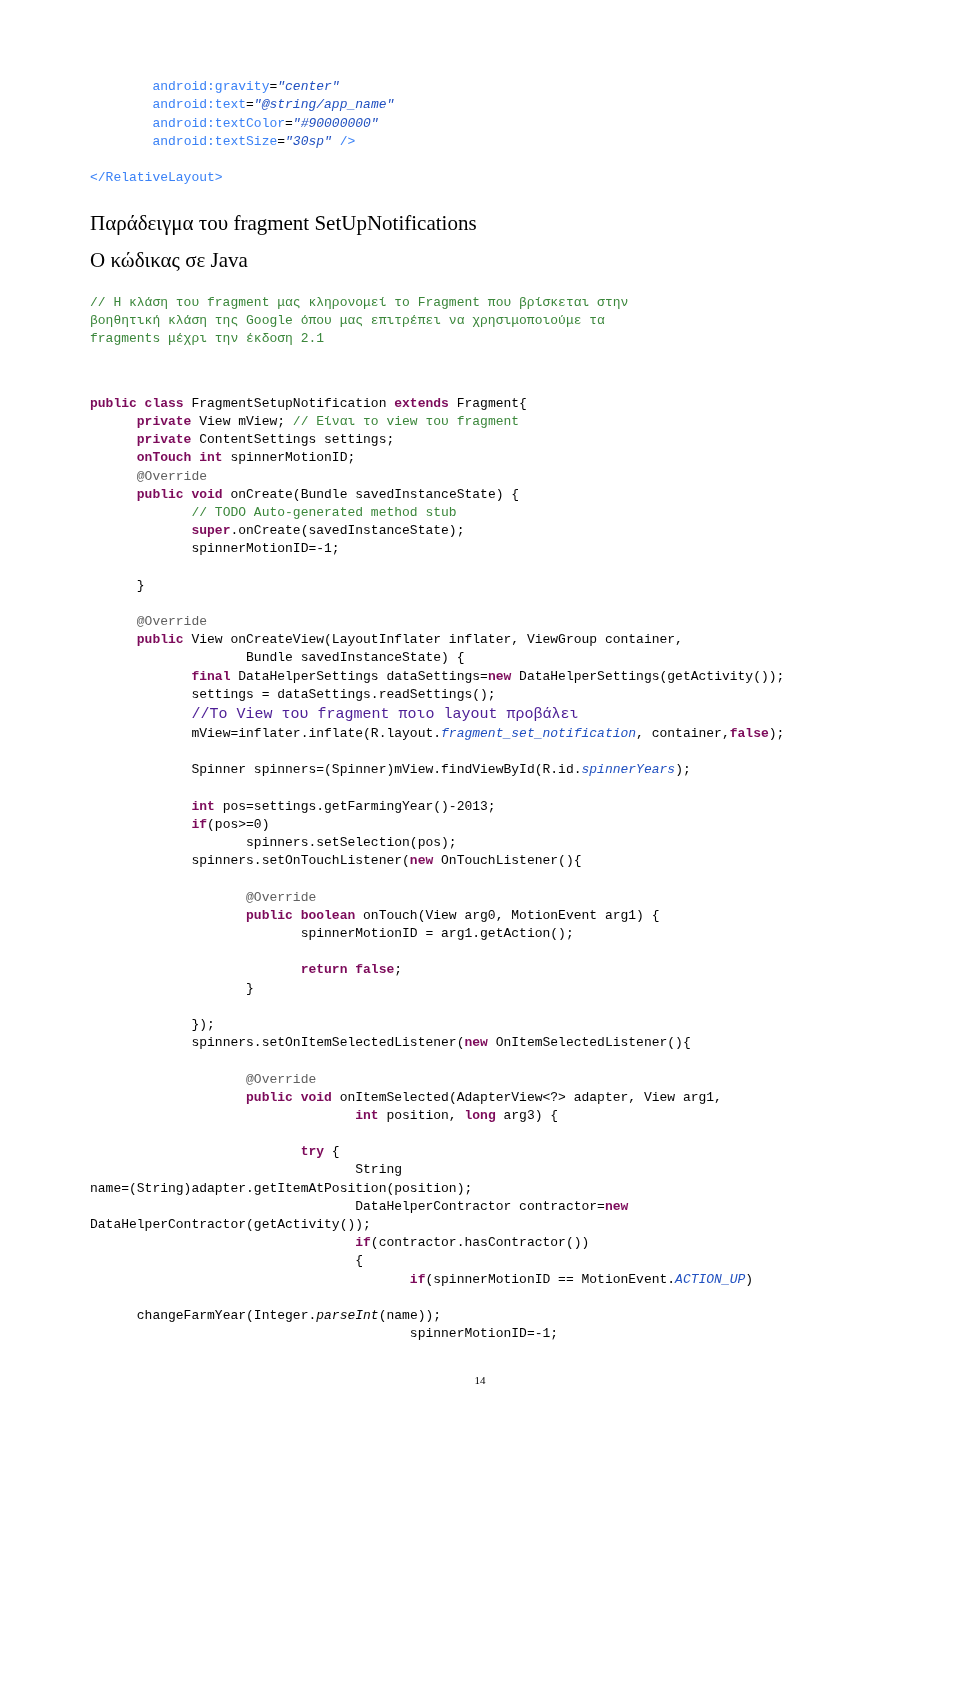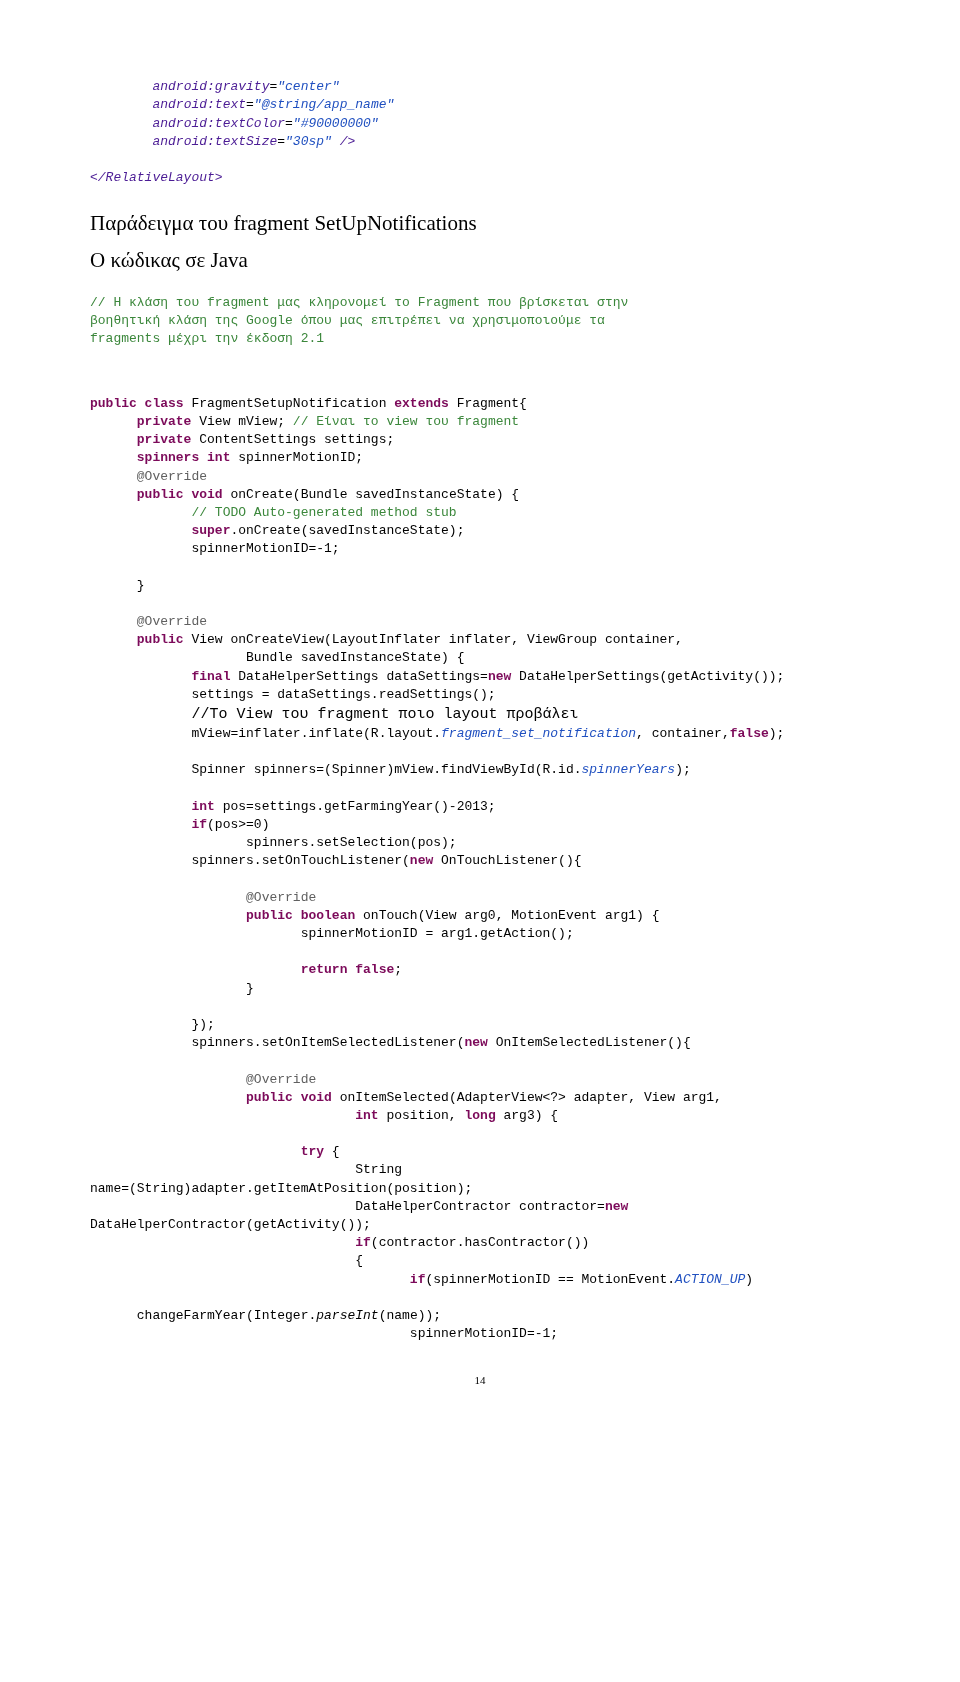--- a/index.html
+++ b/index.html
@@ -11,27 +11,27 @@
     box-sizing: border-box;
     color: #000;
     line-height: 1.35;
   }
   .mono {
     font-family: Consolas, "Courier New", monospace;
     font-size: 13px;
     line-height: 1.4;
     white-space: pre;
   }
-  .c-teal { color: #4c1d95; font-style: italic; }
+  .c-teal { color: #3b82f6; }
   .c-str  { color: #2050c0; font-style: italic; }
   .c-kw   { color: #7c0a5a; font-weight: bold; }
   .c-comment { color: #3b873b; margin-top: 12px; }
   .c-ann  { color: #606060; text-align: right; }
   .c-ital-blue { color: #2050c0; font-style: italic; }
-  .c-larger-comment { color: #000000; font-size: 15px; }
+  .c-larger-comment { color: #4c1d95; font-size: 15px; }
   .serif-block { font-family: "Times New Roman", serif; font-size: 21px; margin-top: 22px; margin-bottom: 4px; }
   .page-num { text-align: center; margin-top: 30px; font-family: "Times New Roman", serif; font-size: 11px; }
 </style>
 </head>
 <body>
 
 <div class="mono">
 <span>        </span><span class="c-teal">android:gravity</span><span>=</span><span class="c-str">"center"</span>
 <span>        </span><span class="c-teal">android:text</span><span>=</span><span class="c-str">"@string/app_name"</span>
 <span>        </span><span class="c-teal">android:textColor</span><span>=</span><span class="c-str">"#90000000"</span>
@@ -46,21 +46,21 @@
 <div class="mono c-comment" style="margin-top:20px;white-space:pre-wrap;">// Η κλάση του fragment μας κληρονομεί το Fragment που βρίσκεται στην
 βοηθητική κλάση της Google όπου μας επιτρέπει να χρησιμοποιούμε τα
 fragments μέχρι την έκδοση 2.1</div>
 
 <div style="height:28px;"></div>
 
 <div class="mono">
 <span class="c-kw">public class</span><span> FragmentSetupNotification </span><span class="c-kw">extends</span><span> Fragment{</span>
 <span>      </span><span class="c-kw">private</span><span> View mView; </span><span class="c-comment">// Είναι το view του fragment</span>
 <span>      </span><span class="c-kw">private</span><span> ContentSettings settings;</span>
-<span>      </span><span class="c-kw">spinners int</span><span> spinnerMotionID;</span>
+<span>      </span><span class="c-kw">onTouch int</span><span> spinnerMotionID;</span>
 <span>      </span><span class="c-ann">@Override</span>
 <span>      </span><span class="c-kw">public void</span><span> onCreate(Bundle savedInstanceState) {</span>
 <span>             </span><span class="c-comment">// TODO Auto-generated method stub</span>
 <span>             </span><span class="c-kw">super</span><span>.onCreate(savedInstanceState);</span>
 <span>             </span><span>spinnerMotionID=-1;</span>
 <span> </span>
 <span>      </span><span>}</span>
 <span> </span>
 <span>      </span><span class="c-ann">@Override</span>
 <span>      </span><span class="c-kw">public</span><span> View onCreateView(LayoutInflater inflater, ViewGroup container,</span>

